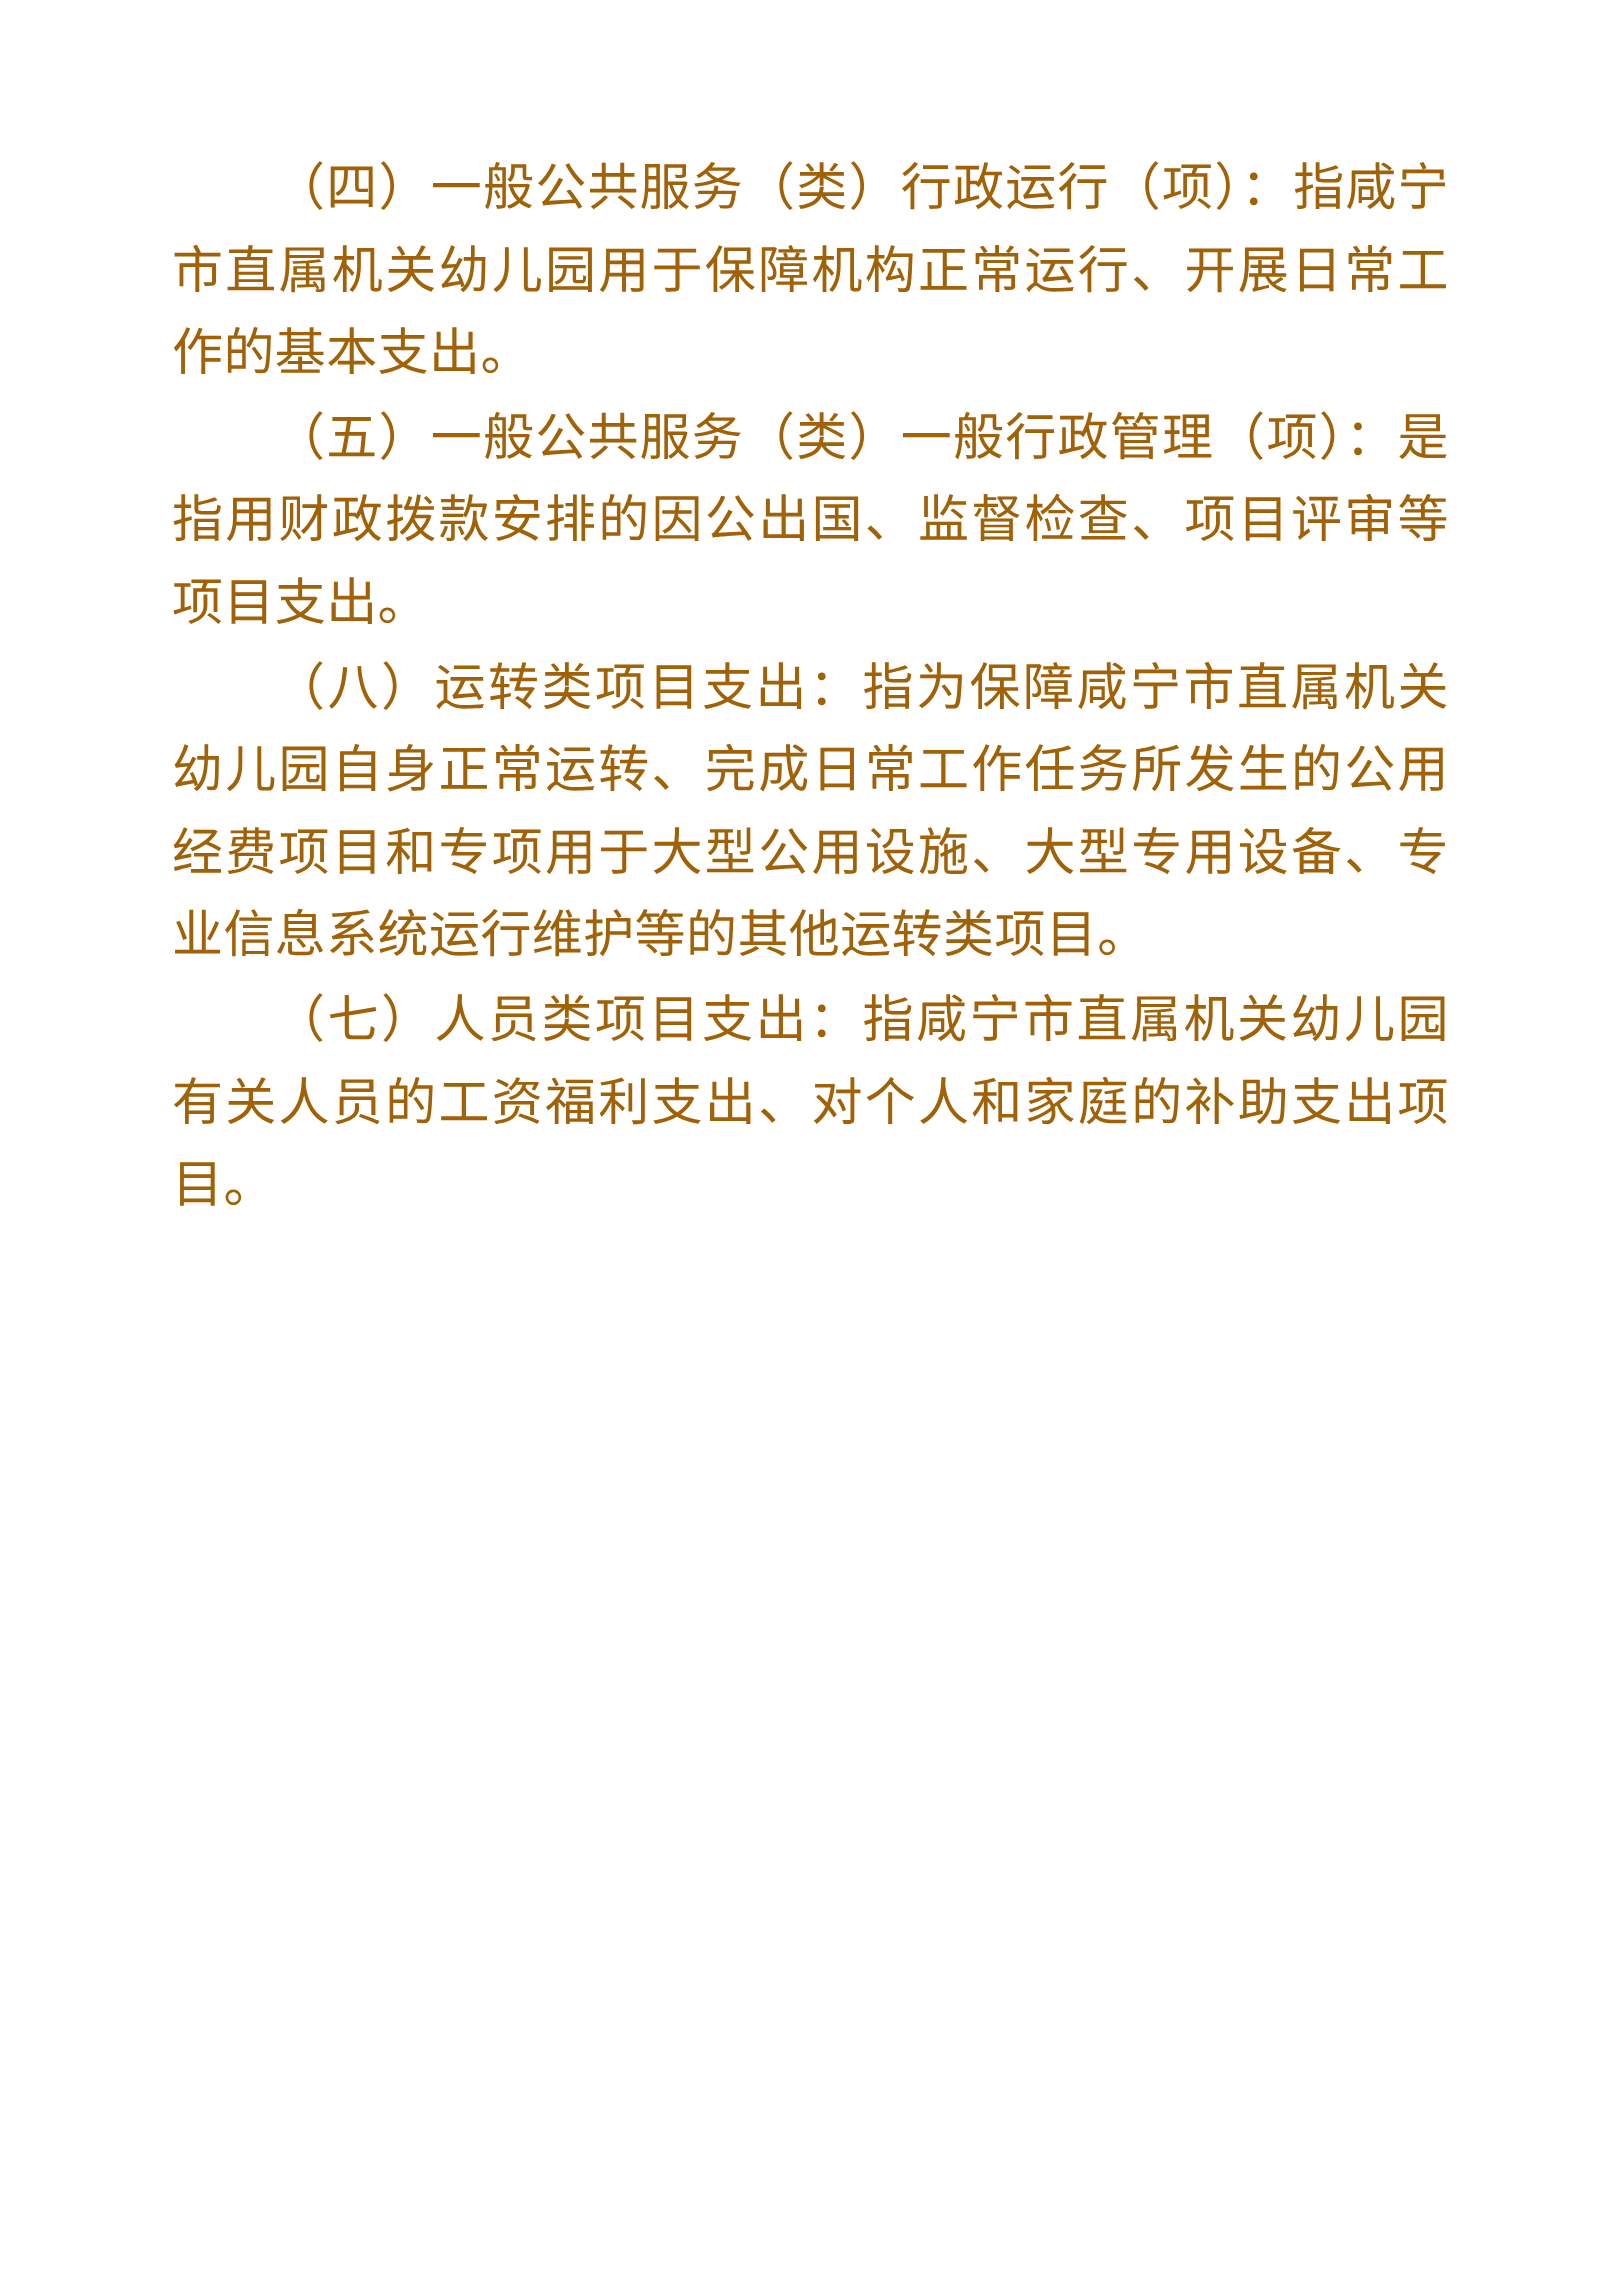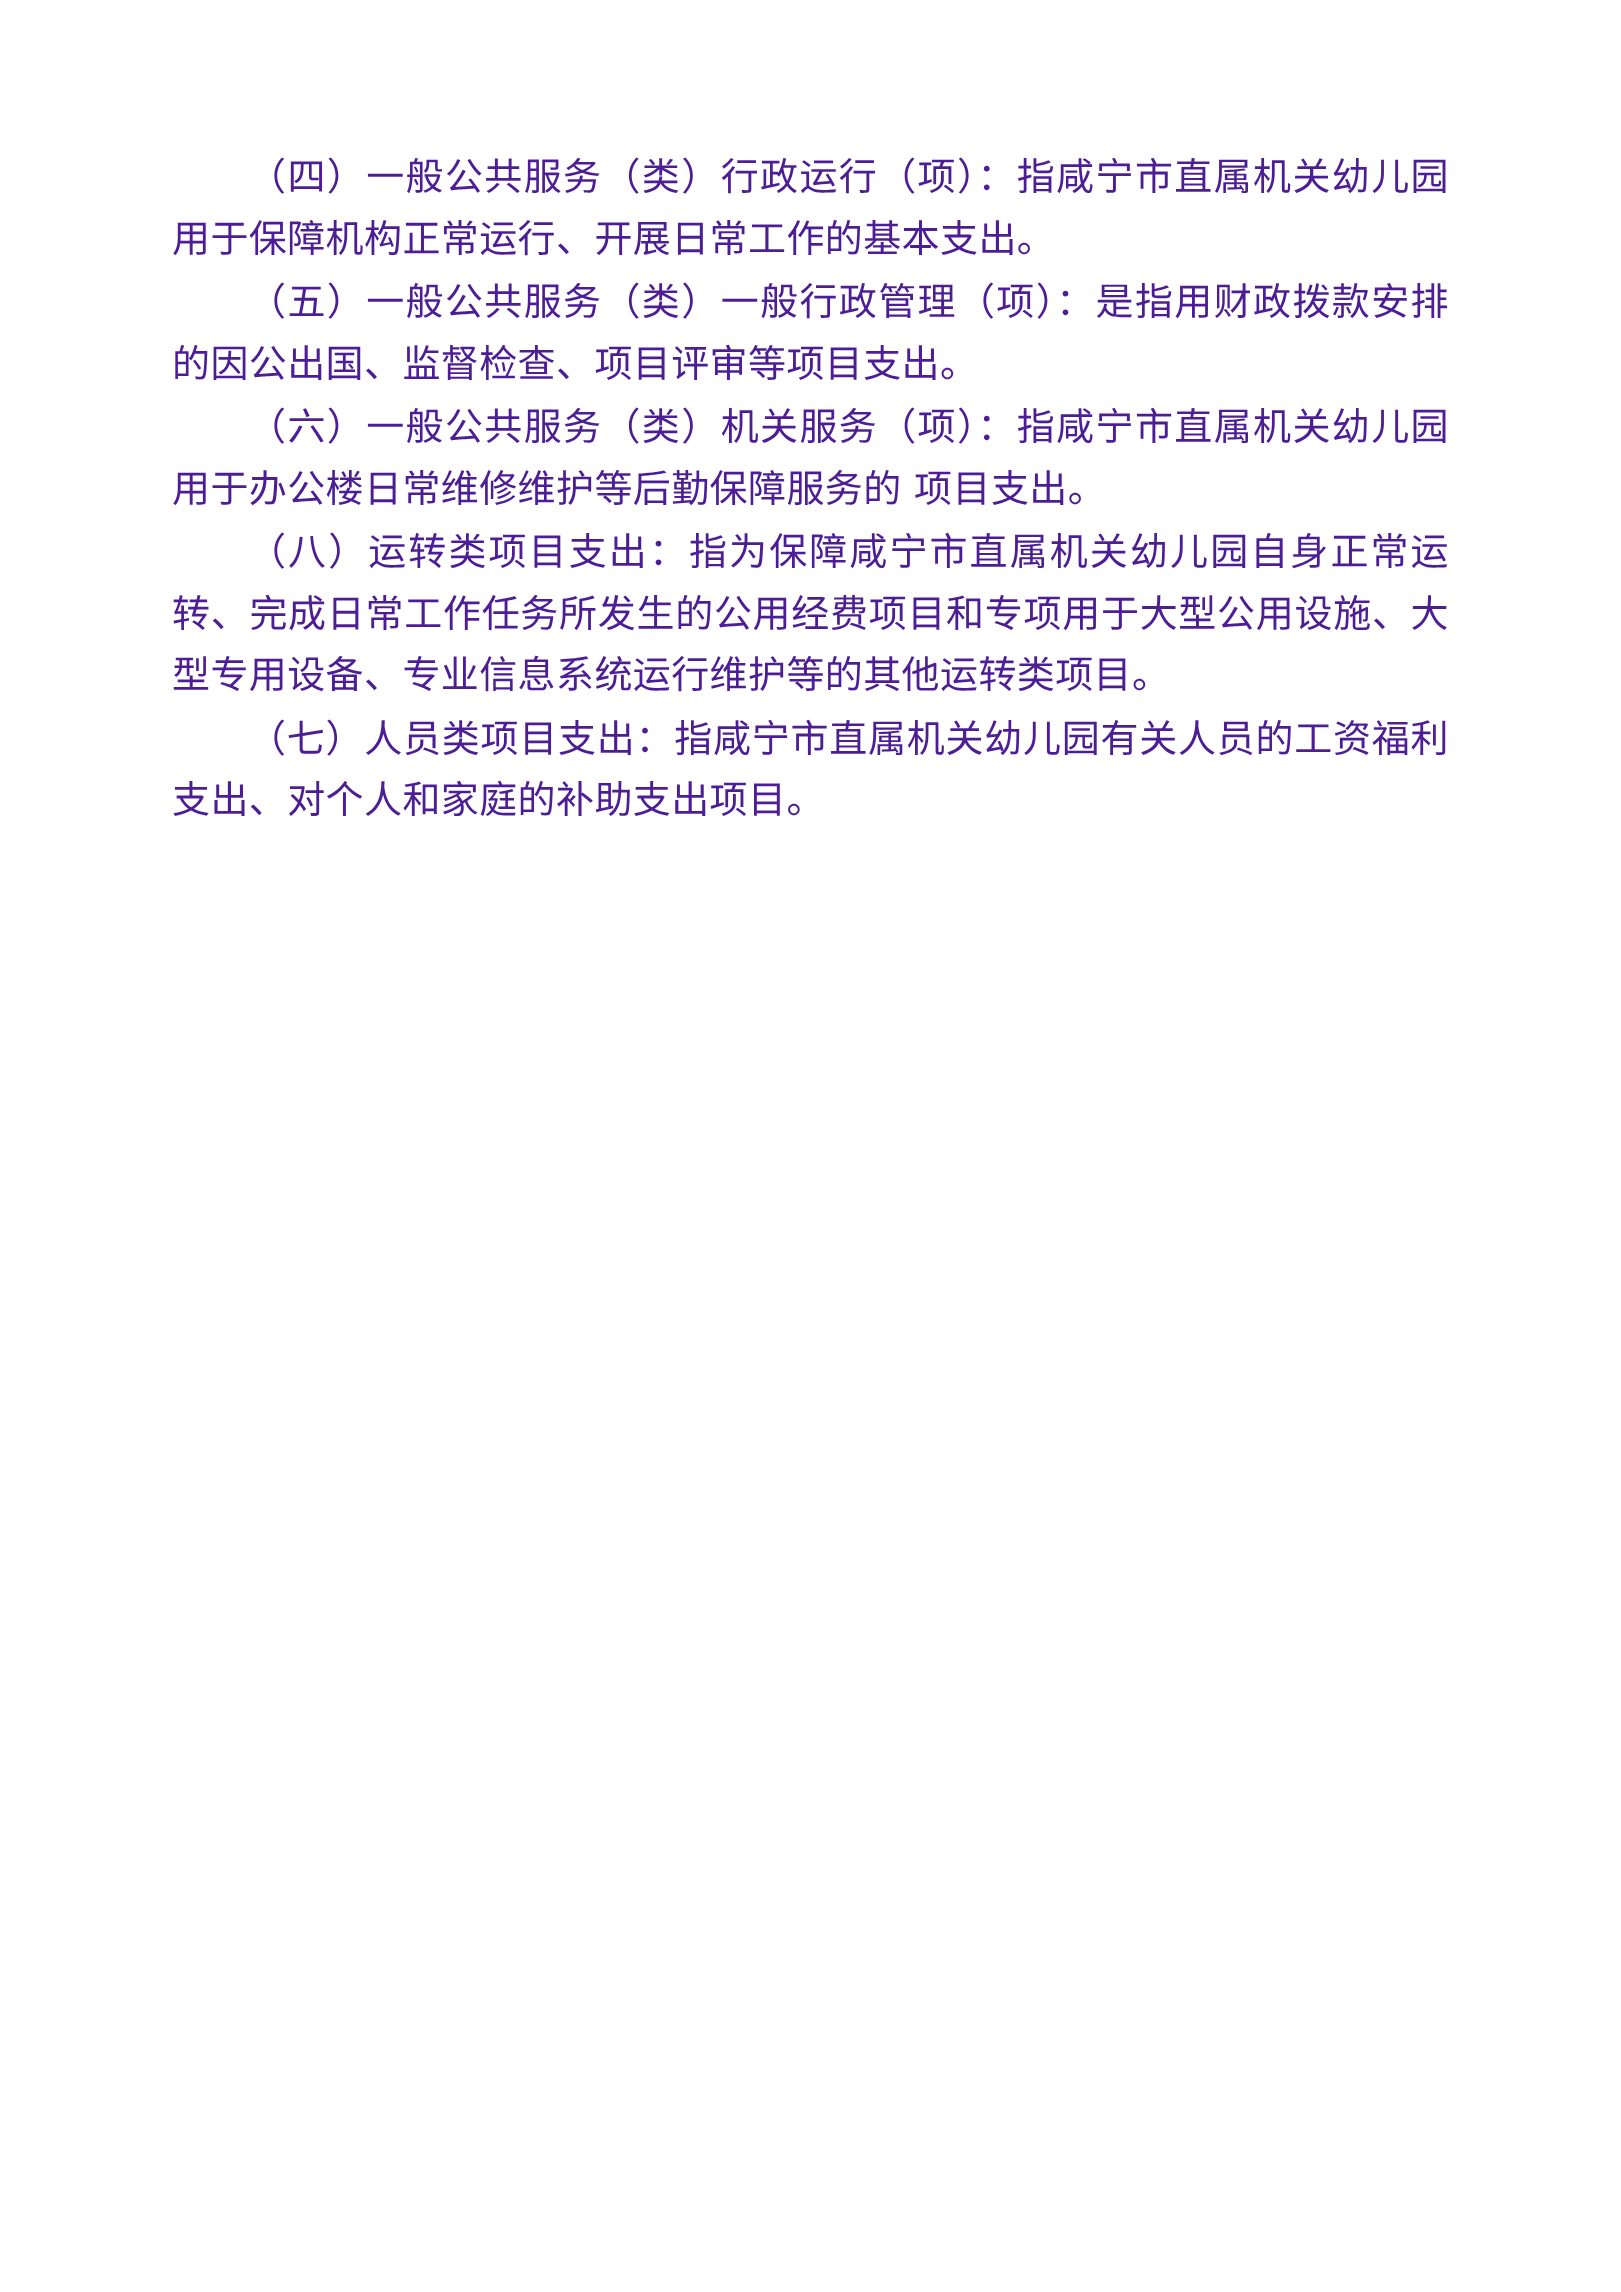--- a/index.html
+++ b/index.html
@@ -11,39 +11,38 @@
     position: relative;
     width: 1621px;
     height: 2293px;
     background: #ffffff;
     margin: 0 auto;
     box-sizing: border-box;
     padding: 147px 172px 118px 172px;
     font-family: "DejaVu Sans", "Liberation Sans", sans-serif;
   }
   .doc-body {
-    font-size: 38px;
+    font-size: 51px;
     line-height: 1.62;
-    color: #4c1d95;
+    color: #a16207;
     text-align: justify;
     text-justify: inter-ideograph;
     letter-spacing: 0.4px;
   }
   .para {
     margin: 0 0 2px 0;
     text-indent: 2em;
     text-align: justify;
     text-justify: inter-ideograph;
   }
 </style>
 </head>
 <body>
 
 <div class="page">
   <div class="doc-body">
     <p class="para">（四）一般公共服务（类）行政运行（项）：指咸宁市直属机关幼儿园用于保障机构正常运行、开展日常工作的基本支出。</p>
     <p class="para">（五）一般公共服务（类）一般行政管理（项）：是指用财政拨款安排的因公出国、监督检查、项目评审等项目支出。</p>
-    <p class="para">（六）一般公共服务（类）机关服务（项）：指咸宁市直属机关幼儿园用于办公楼日常维修维护等后勤保障服务的 项目支出。</p>
     <p class="para">（八）运转类项目支出：指为保障咸宁市直属机关幼儿园自身正常运转、完成日常工作任务所发生的公用经费项目和专项用于大型公用设施、大型专用设备、专业信息系统运行维护等的其他运转类项目。</p>
     <p class="para">（七）人员类项目支出：指咸宁市直属机关幼儿园有关人员的工资福利支出、对个人和家庭的补助支出项目。</p>
   </div>
 </div>
 
 
 </body></html>

